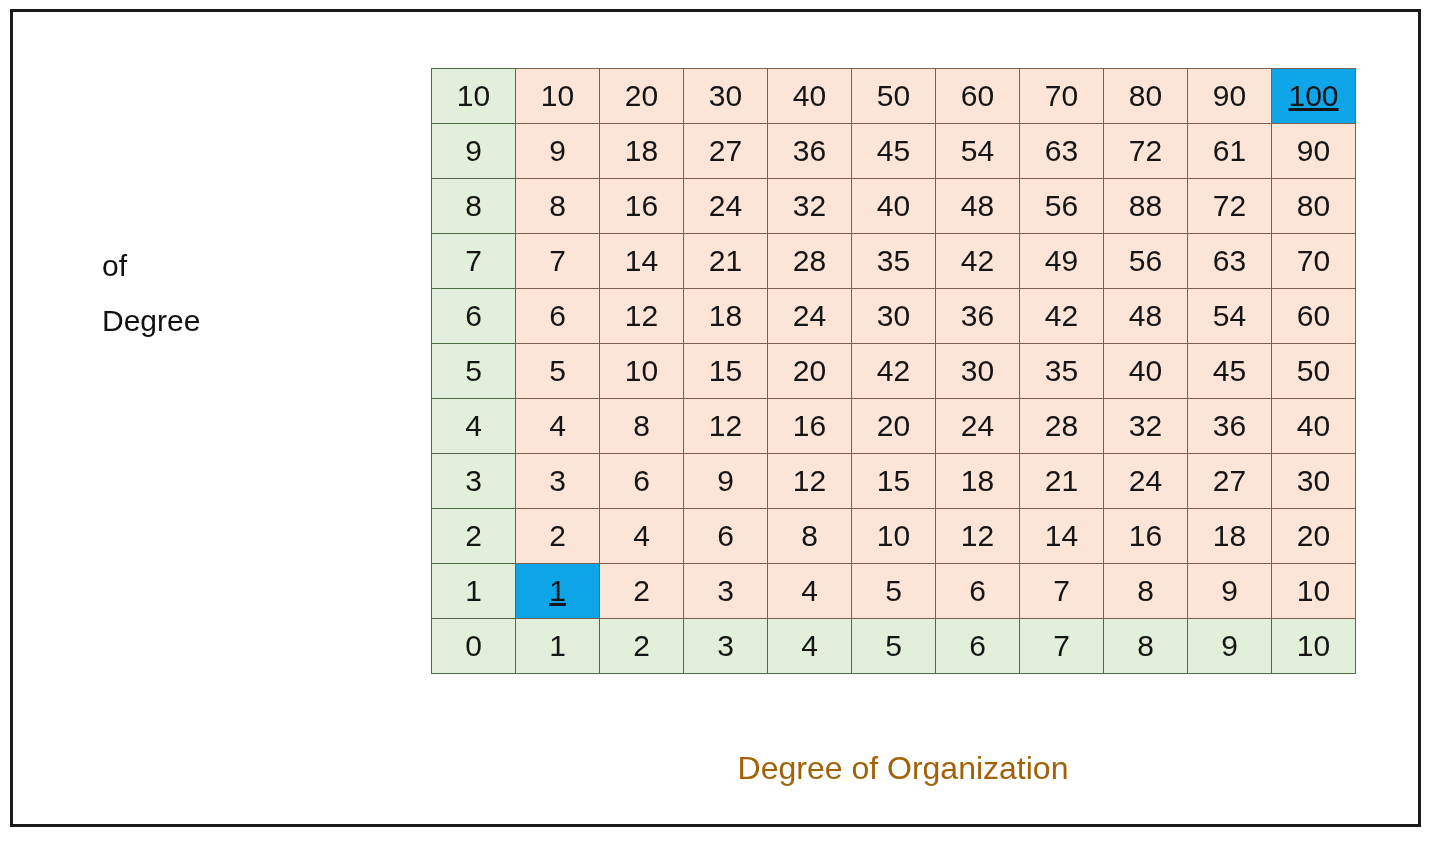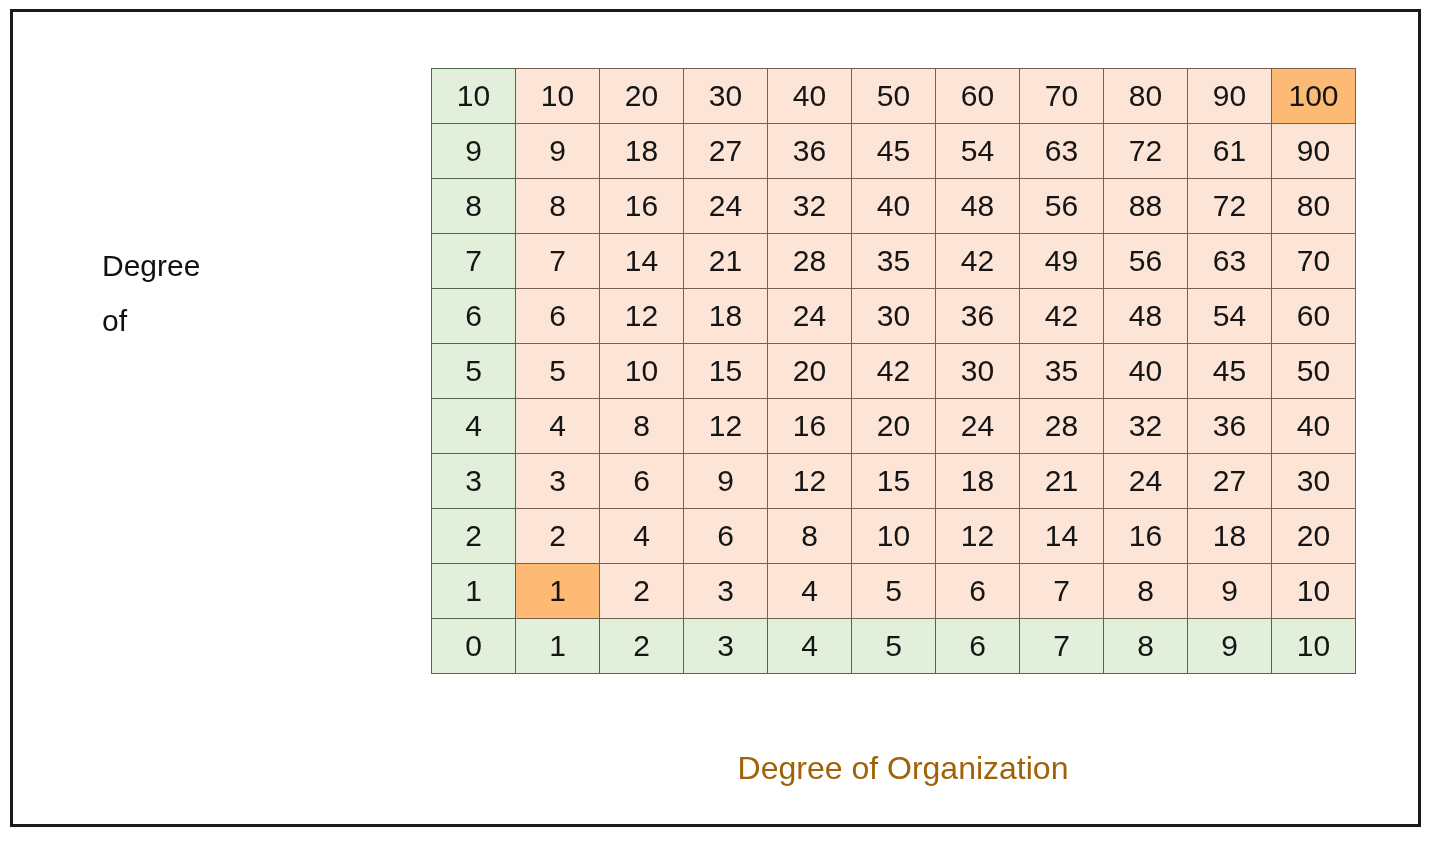--- a/index.html
+++ b/index.html
@@ -72,32 +72,33 @@
   }
   #matrix td.axis {
     background: #e2efda;
     border-color: #4f6b45;
   }
   #matrix td.body {
     background: #fce4d6;
     border-color: #7a5f4e;
   }
   #matrix td.hot {
-    background: #fdba74;
+    background: #0ea5e9;
     border-color: #7a5f4e;
+    text-decoration: underline;
   }
 </style>
 </head>
 <body>
 
 <div id="slide-frame">
 
   <div id="y-axis-label">
+    <span class="ln">of</span>
     <span class="ln">Degree</span>
-    <span class="ln">of</span>
   </div>
 
   <table id="matrix">
     <tbody id="matrix-body">
         <tr>
           <td class="axis">10</td>
           <td class="body">10</td>
           <td class="body">20</td>
           <td class="body">30</td>
           <td class="body">40</td>

